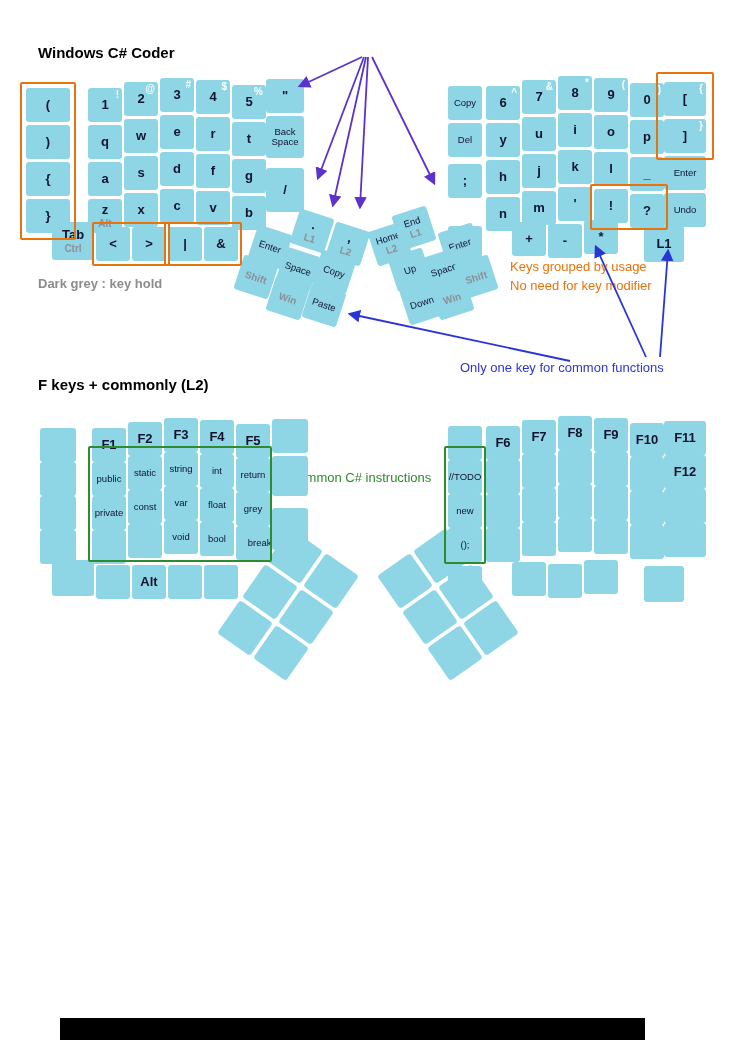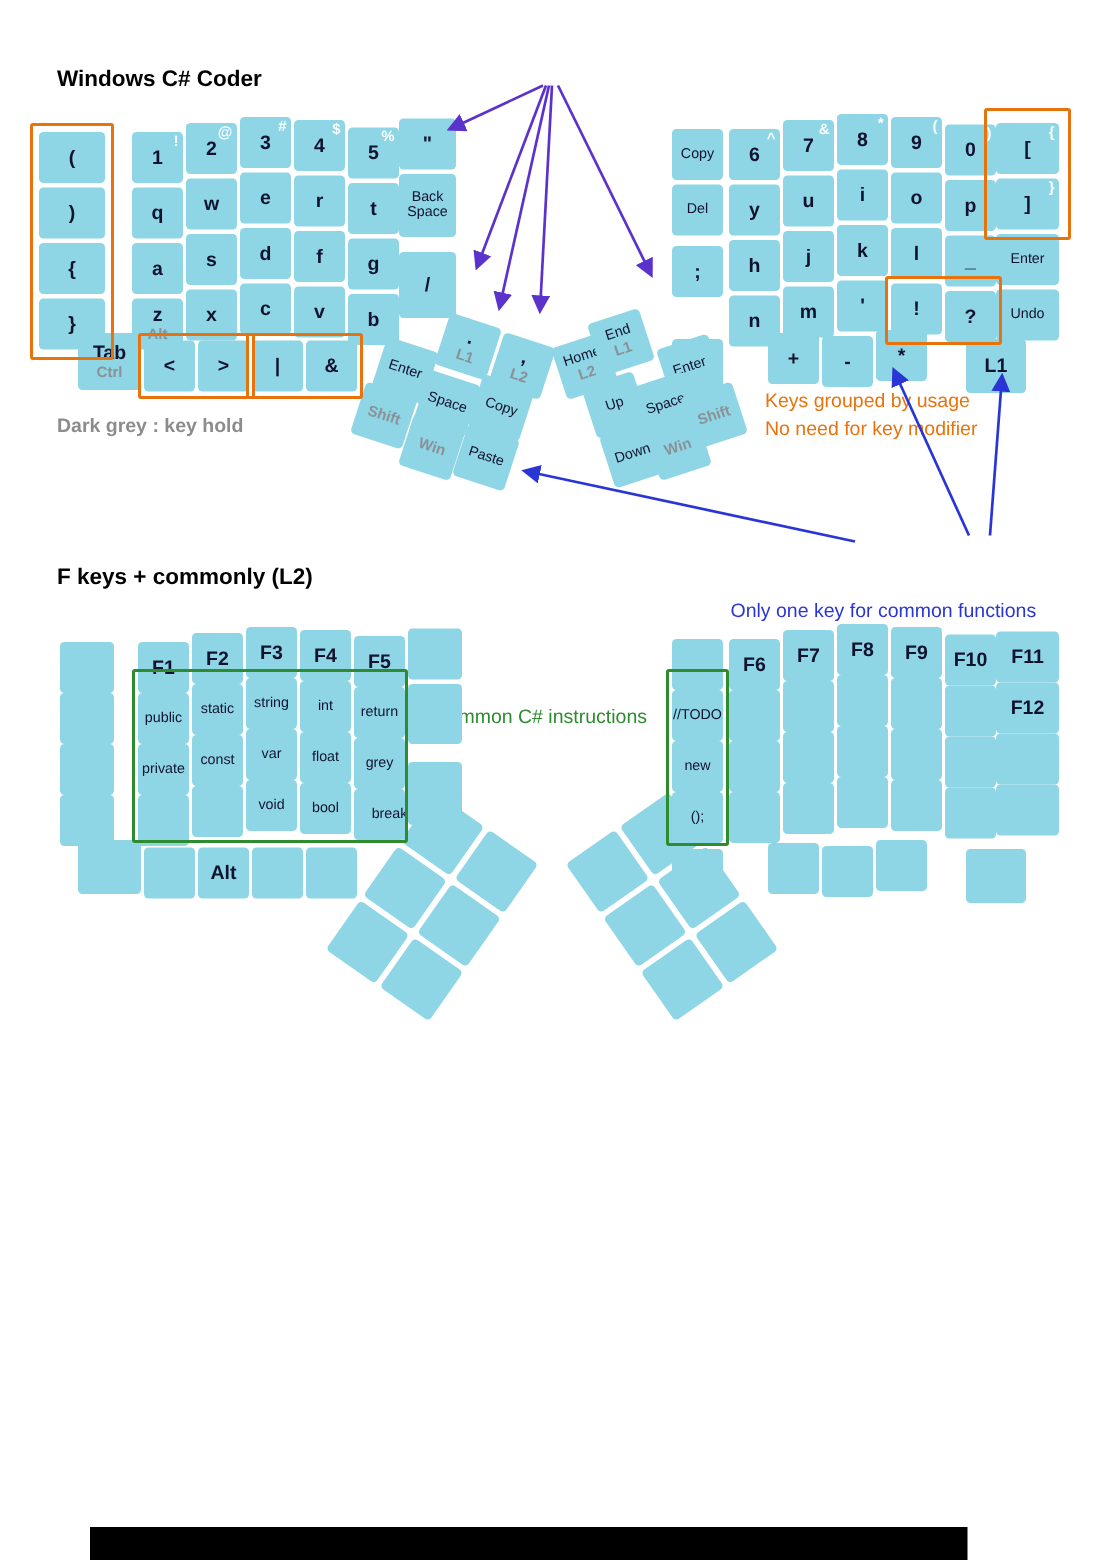--- a/index.html
+++ b/index.html
@@ -35,21 +35,21 @@
 
   <div class="title" style="left:38px;top:44px;">Windows C# Coder</div>
 
 
   <div class="note greyb" style="left:38px;top:276px;">Dark grey : key hold</div>
 
   <div class="note orangec" style="left:510px;top:259px;">Keys grouped by usage</div>
 
   <div class="note orangec" style="left:510px;top:278px;">No need for key modifier</div>
 
-  <div class="note blue" style="left:487px;top:360px;margin-top:39px;">Only one key for common functions</div>
+  <div class="note blue" style="left:460px;top:360px;">Only one key for common functions</div>
 
   <div class="title" style="left:38px;top:376px;">F keys + commonly (L2)</div>
 
   <div class="note greenc" style="left:289px;top:470px;">Common C# instructions</div>
 
   <div id="keys">
       <div class="key" style="left: 26px; top: 88px; width: 44px; height: 34px;">
         <span class="main">(</span>
       </div>
       <div class="key" style="left: 26px; top: 125px; width: 44px; height: 34px;">

